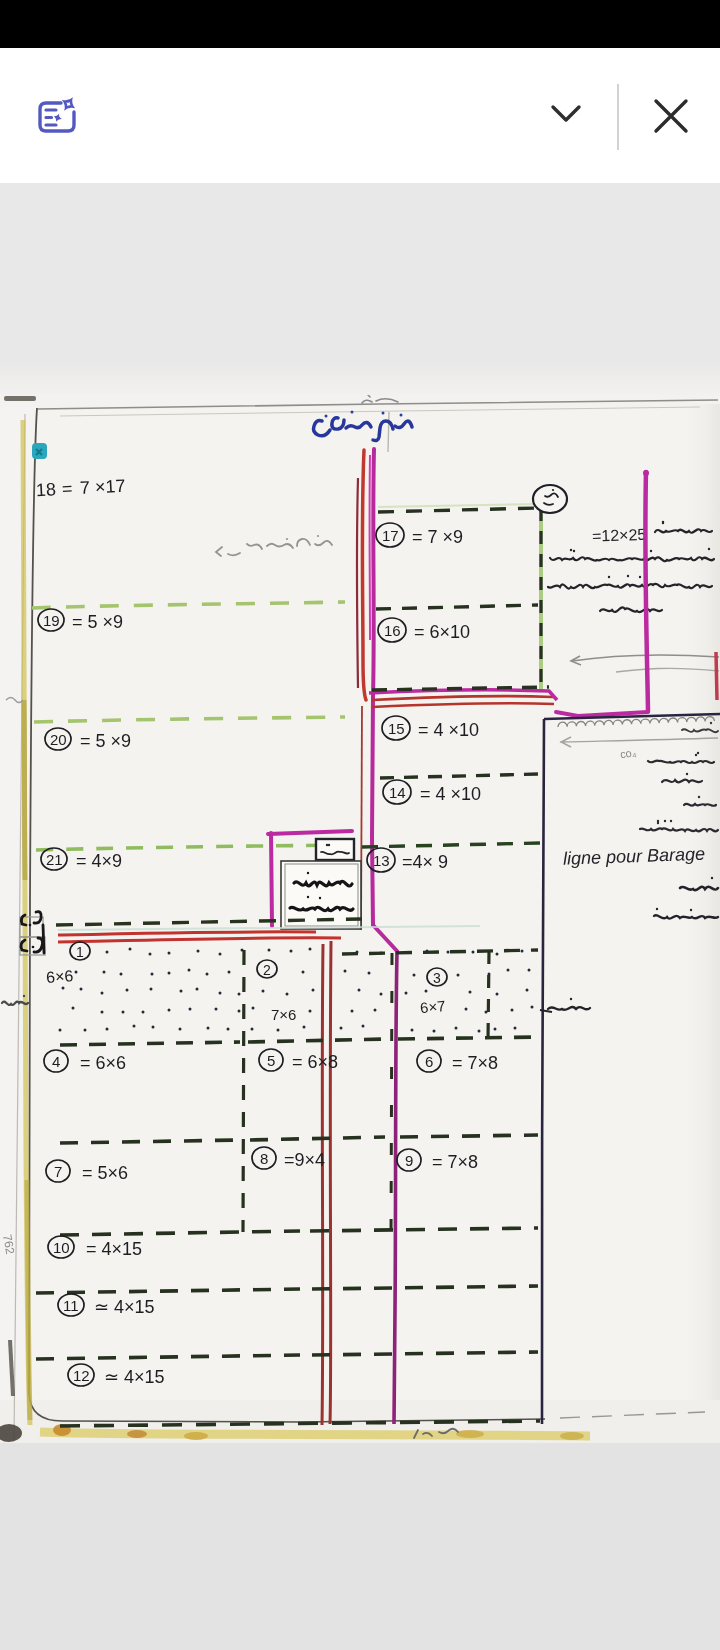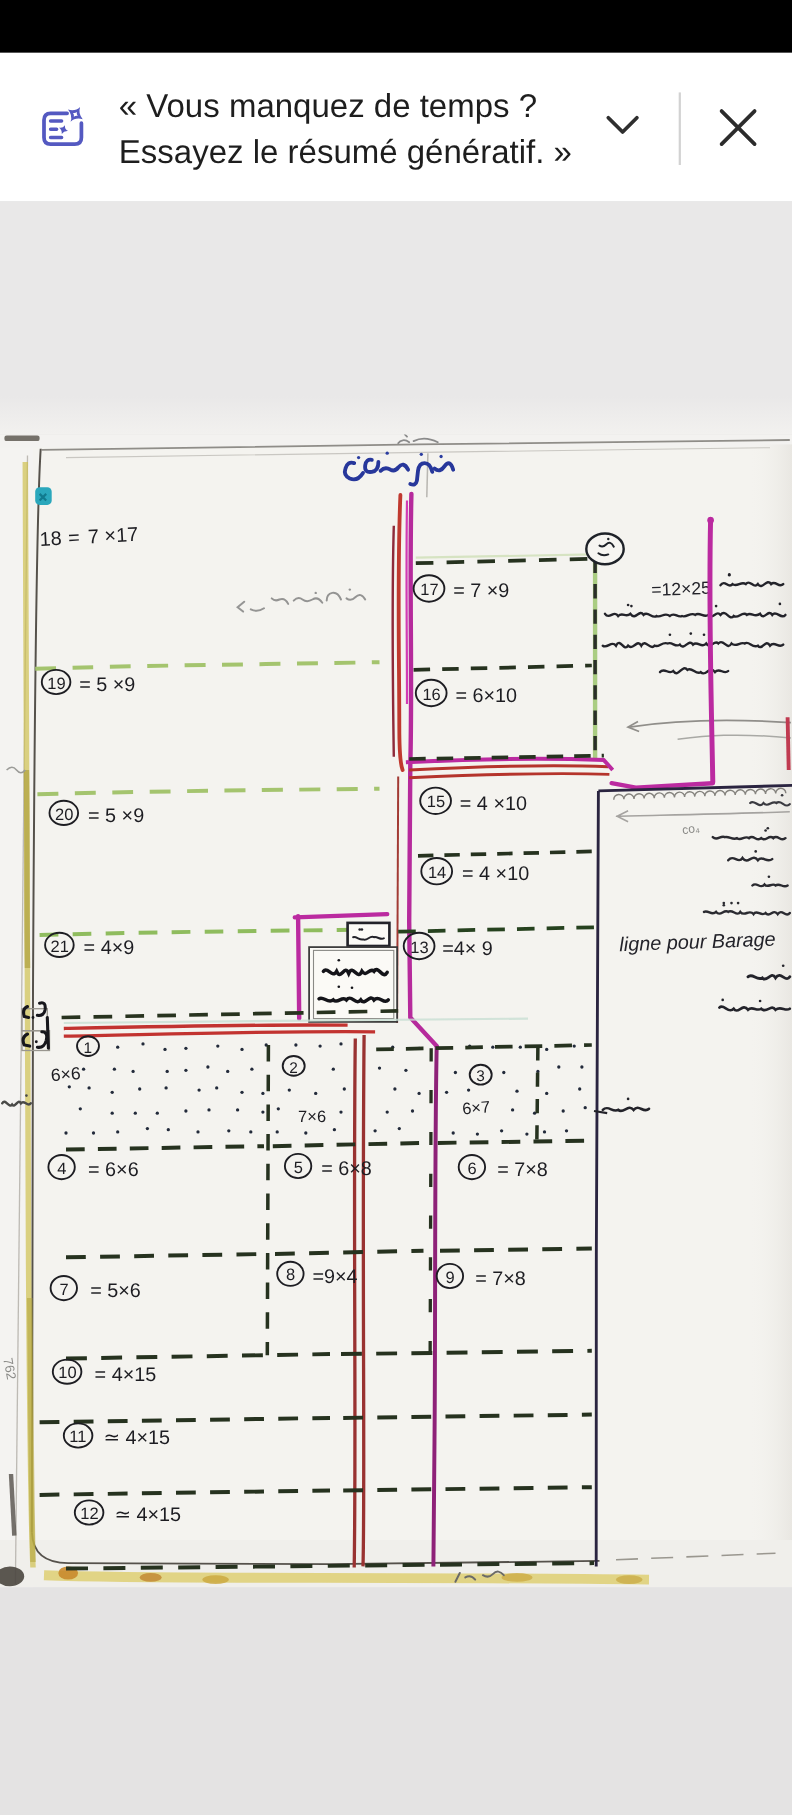--- a/index.html
+++ b/index.html
@@ -17,21 +17,20 @@
     <path d="M25,9 L10,9 Q4,9 4,15 L4,31 Q4,37 10,37 L32,37 Q38,37 38,31 L38,18" fill="none" stroke="#5459c1" stroke-width="3.4" stroke-linecap="round"></path>
     <path d="M10,16 L20,16 M10,23.5 L15.5,23.5 M10,31 L20,31" stroke="#5459c1" stroke-width="3.2" stroke-linecap="round"></path>
     <g transform="rotate(33 32.5 10)">
         <path d="M32.5,2 q1.4,6 8,8 q-6.6,2 -8,8 q-1.4,-6 -8,-8 q6.6,-2 8,-8 Z" fill="#5459c1"></path>
         <path d="M32.5,7.5 q0.7,1.9 2.5,2.5 q-1.8,0.6 -2.5,2.5 q-0.7,-1.9 -2.5,-2.5 q1.8,-0.6 2.5,-2.5 Z" fill="#fff"></path>
       </g>
 
     <path d="M21.5,19.5 q0.9,3.6 4.5,4 q-3.6,0.9 -4.5,4.5 q-0.9,-3.6 -4.5,-4.5 q3.6,-0.4 4.5,-4 Z" fill="#5459c1" transform="rotate(20 21.5 24)"></path>
   </svg>
 
-  <div class="abs" style="left:108px;top:28px;width:520px;font-size:30px;line-height:42px;color:#1e1e1e;letter-spacing:0;">«&nbsp;Vous manquez de temps&nbsp;?<br>Essayez le résumé génératif.&nbsp;»</div>
 
   <svg class="abs" style="left:550px;top:55px;" width="32" height="24" viewBox="0 0 32 24">
     <path d="M3,4 L16,17 L29,4" fill="none" stroke="#2f2f2f" stroke-width="3.4" stroke-linecap="round" stroke-linejoin="round"></path>
   </svg>
 
   <div class="abs" style="left:617px;top:36px;width:2px;height:66px;background:#d2d2d2;"></div>
 
   <svg class="abs" style="left:653px;top:50px;" width="36" height="36" viewBox="0 0 36 36">
     <path d="M3,3 L33,33 M33,3 L3,33" stroke="#2c2c2c" stroke-width="3.4" stroke-linecap="round"></path>
   </svg>

